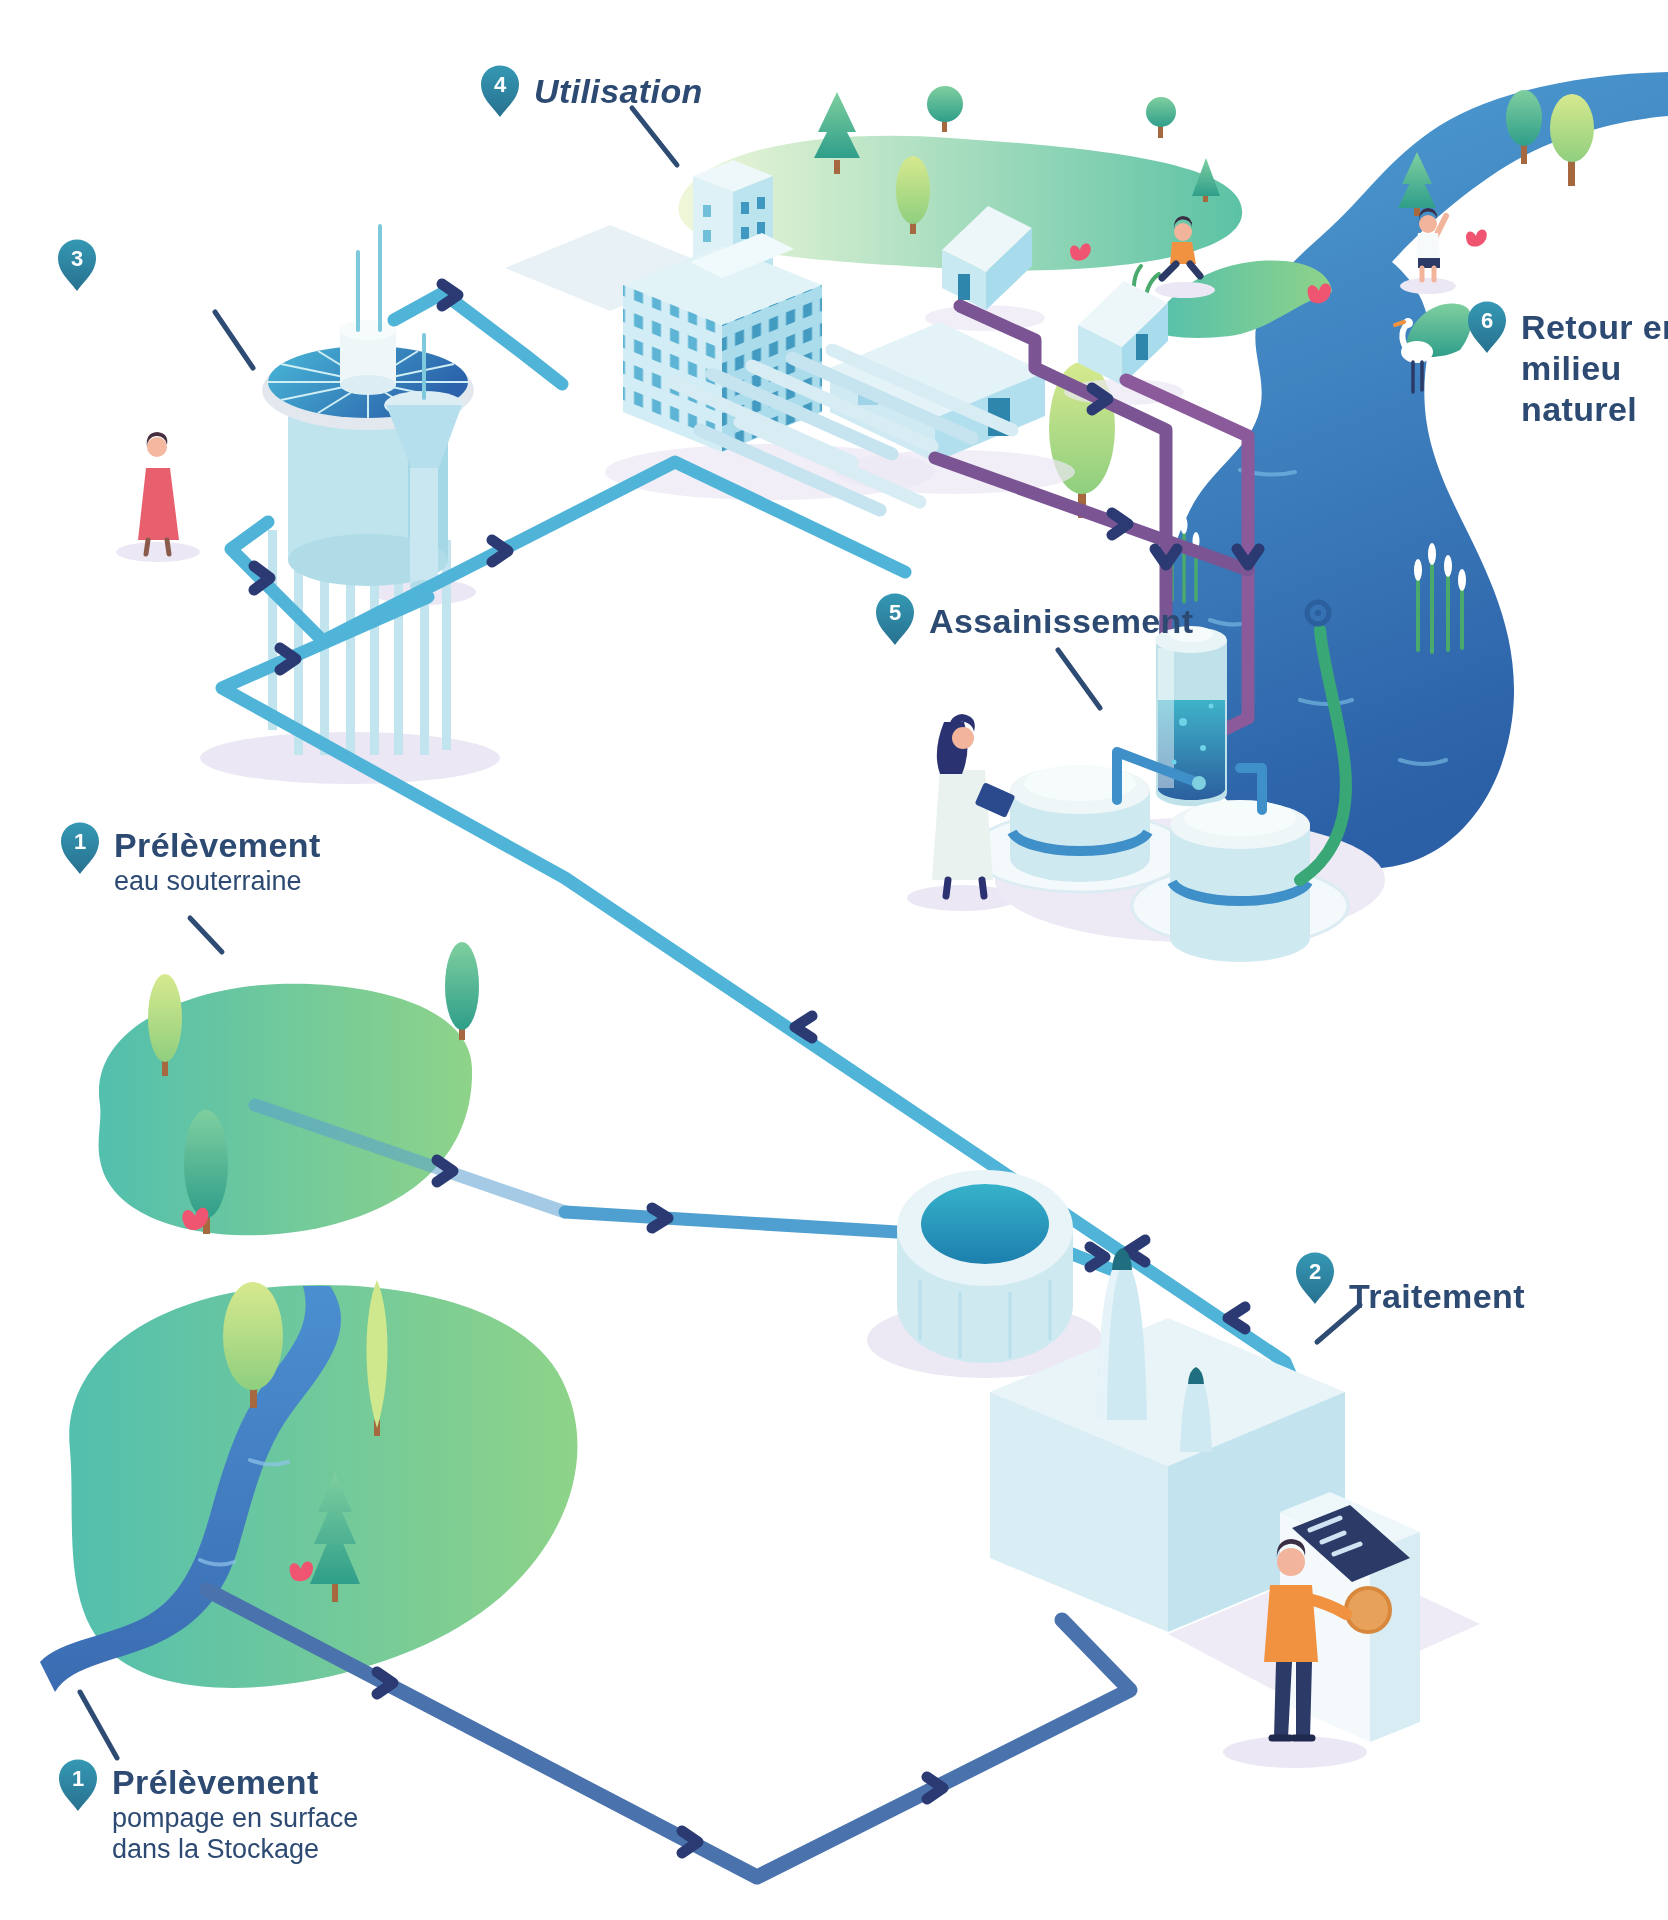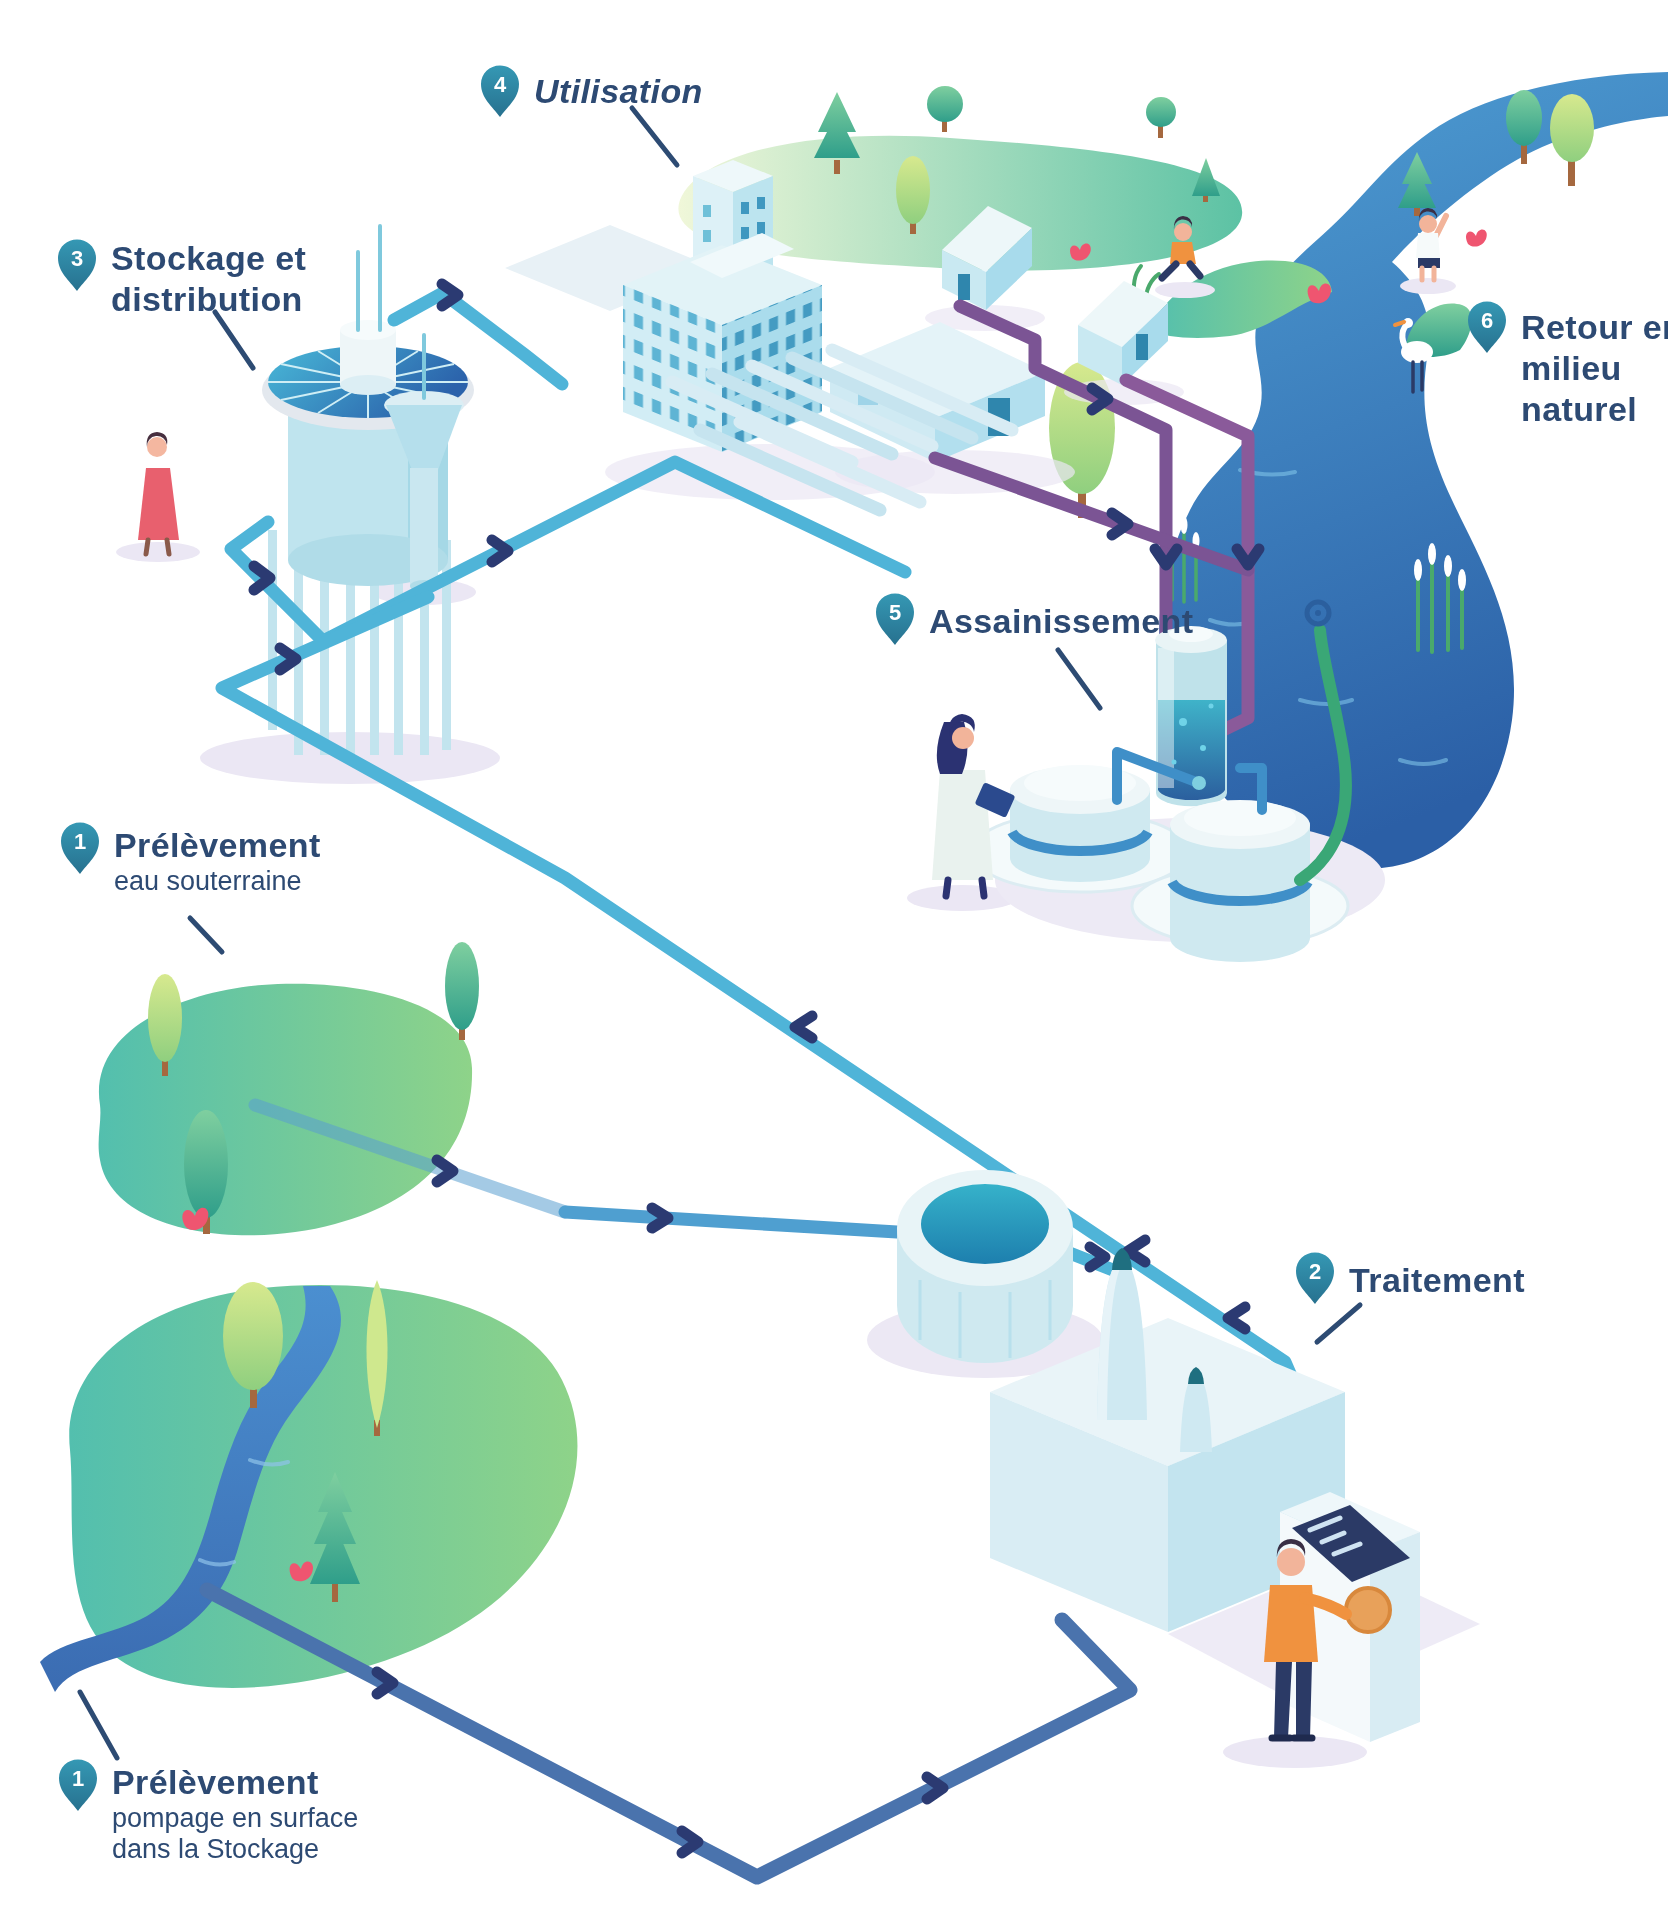--- a/index.html
+++ b/index.html
@@ -443,24 +443,20 @@
   </defs>
 </svg>
 
 <div class="lbl" style="left:56px;top:238px;">
   <span class="pin">
     <svg width="42" height="54" viewBox="0 0 42 54">
           <path d="M21,53 C13,42 2,34 2,20 C2,9.5 10.5,1.5 21,1.5 C31.5,1.5 40,9.5 40,20 C40,34 29,42 21,53 Z" fill="url(#pinGrad)"></path>
         </svg>
     <b>3</b>
   </span>
-  <div class="txt">
-    <div class="t">Stockage et</div>
-    <div class="t">distribution</div>
-  </div>
 </div>
 
 <div class="lbl" style="left:479px;top:64px;">
   <span class="pin">
     <svg width="42" height="54" viewBox="0 0 42 54">
           <path d="M21,53 C13,42 2,34 2,20 C2,9.5 10.5,1.5 21,1.5 C31.5,1.5 40,9.5 40,20 C40,34 29,42 21,53 Z" fill="url(#pinGrad)"></path>
         </svg>
     <b>4</b>
   </span>
   <div class="txt" style="margin-top:7px;font-style:italic;">
@@ -507,21 +503,21 @@
   </div>
 </div>
 
 <div class="lbl" style="left:1294px;top:1251px;">
   <span class="pin">
     <svg width="42" height="54" viewBox="0 0 42 54">
           <path d="M21,53 C13,42 2,34 2,20 C2,9.5 10.5,1.5 21,1.5 C31.5,1.5 40,9.5 40,20 C40,34 29,42 21,53 Z" fill="url(#pinGrad)"></path>
         </svg>
     <b>2</b>
   </span>
-  <div class="txt" style="margin-top:9px;">
+  <div class="txt" style="margin-top:25px;">
     <div class="t">Traitement</div>
   </div>
 </div>
 
 <div class="lbl" style="left:57px;top:1758px;">
   <span class="pin">
     <svg width="42" height="54" viewBox="0 0 42 54">
           <path d="M21,53 C13,42 2,34 2,20 C2,9.5 10.5,1.5 21,1.5 C31.5,1.5 40,9.5 40,20 C40,34 29,42 21,53 Z" fill="url(#pinGrad)"></path>
         </svg>
     <b>1</b>

